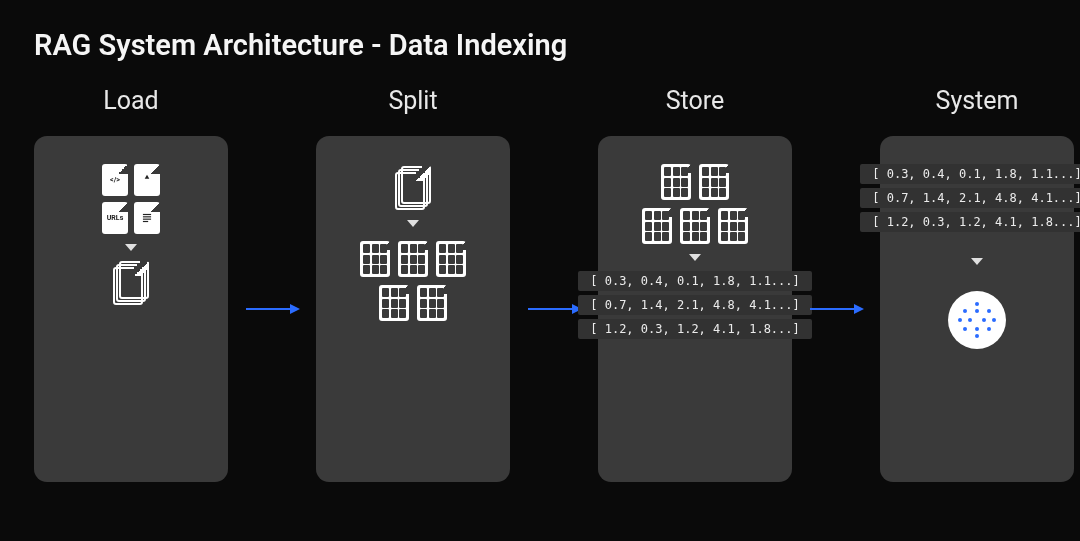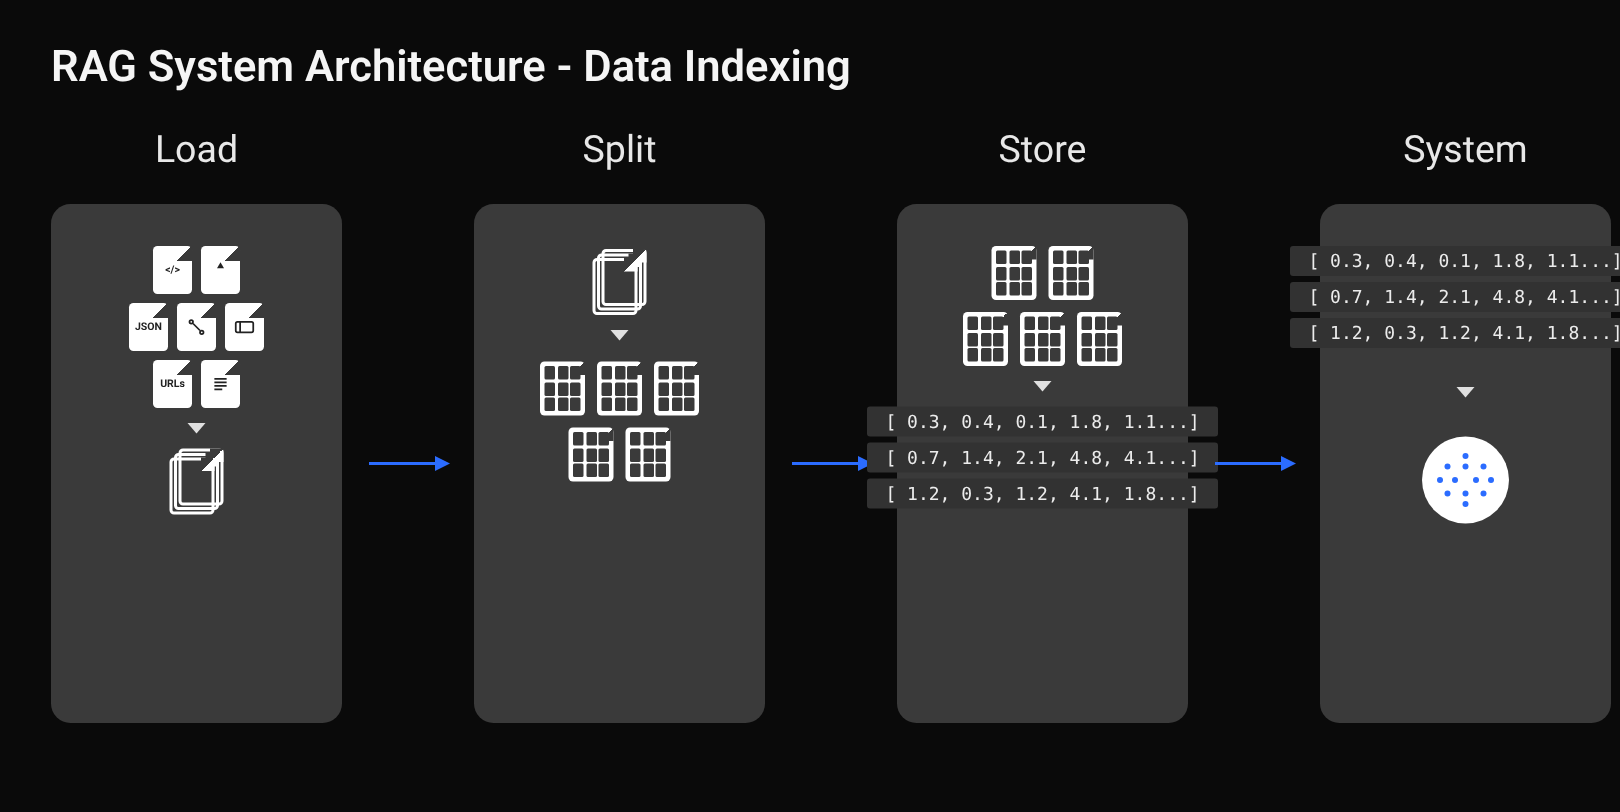--- a/index.html
+++ b/index.html
@@ -175,36 +175,20 @@
     <div class="step-label">Load</div>
     <div class="panel">
       <div class="icon-cluster">
         <div class="icon-row">
           <div class="file-ic file-narrow">&lt;/&gt;</div>
           <div class="file-ic file-narrow">
             <svg width="14" height="14" viewBox="0 0 24 24" fill="#222">
                 <path d="M12 2l6 6v10l-6 4-6-4V8z" opacity="0"></path>
                 <path d="M7 2h7l5 5v13a2 2 0 01-2 2H7a2 2 0 01-2-2V4a2 2 0 012-2z" fill="none"></path>
                 <path d="M12 3l4 7H8z" fill="#222"></path>
-              </svg>
-          </div>
-        </div>
-        <div class="icon-row">
-          <div class="file-ic file-narrow">JSON</div>
-          <div class="file-ic file-narrow">
-            <svg width="14" height="14" viewBox="0 0 24 24" fill="none" stroke="#222" stroke-width="2">
-                <circle cx="6" cy="6" r="2"></circle>
-                <circle cx="18" cy="18" r="2"></circle>
-                <line x1="8" y1="8" x2="16" y2="16"></line>
-              </svg>
-          </div>
-          <div class="file-ic file-narrow">
-            <svg width="14" height="10" viewBox="0 0 24 16" fill="none" stroke="#222" stroke-width="2">
-                <rect x="2" y="2" width="20" height="12" rx="2"></rect>
-                <line x1="7" y1="2" x2="7" y2="14"></line>
               </svg>
           </div>
         </div>
         <div class="icon-row">
           <div class="file-ic file-narrow">URLs</div>
           <div class="file-ic file-narrow">
             <svg width="14" height="14" viewBox="0 0 24 24" fill="none" stroke="#222" stroke-width="2">
                 <line x1="5" y1="6" x2="19" y2="6"></line>
                 <line x1="5" y1="10" x2="19" y2="10"></line>
                 <line x1="5" y1="14" x2="19" y2="14"></line>

